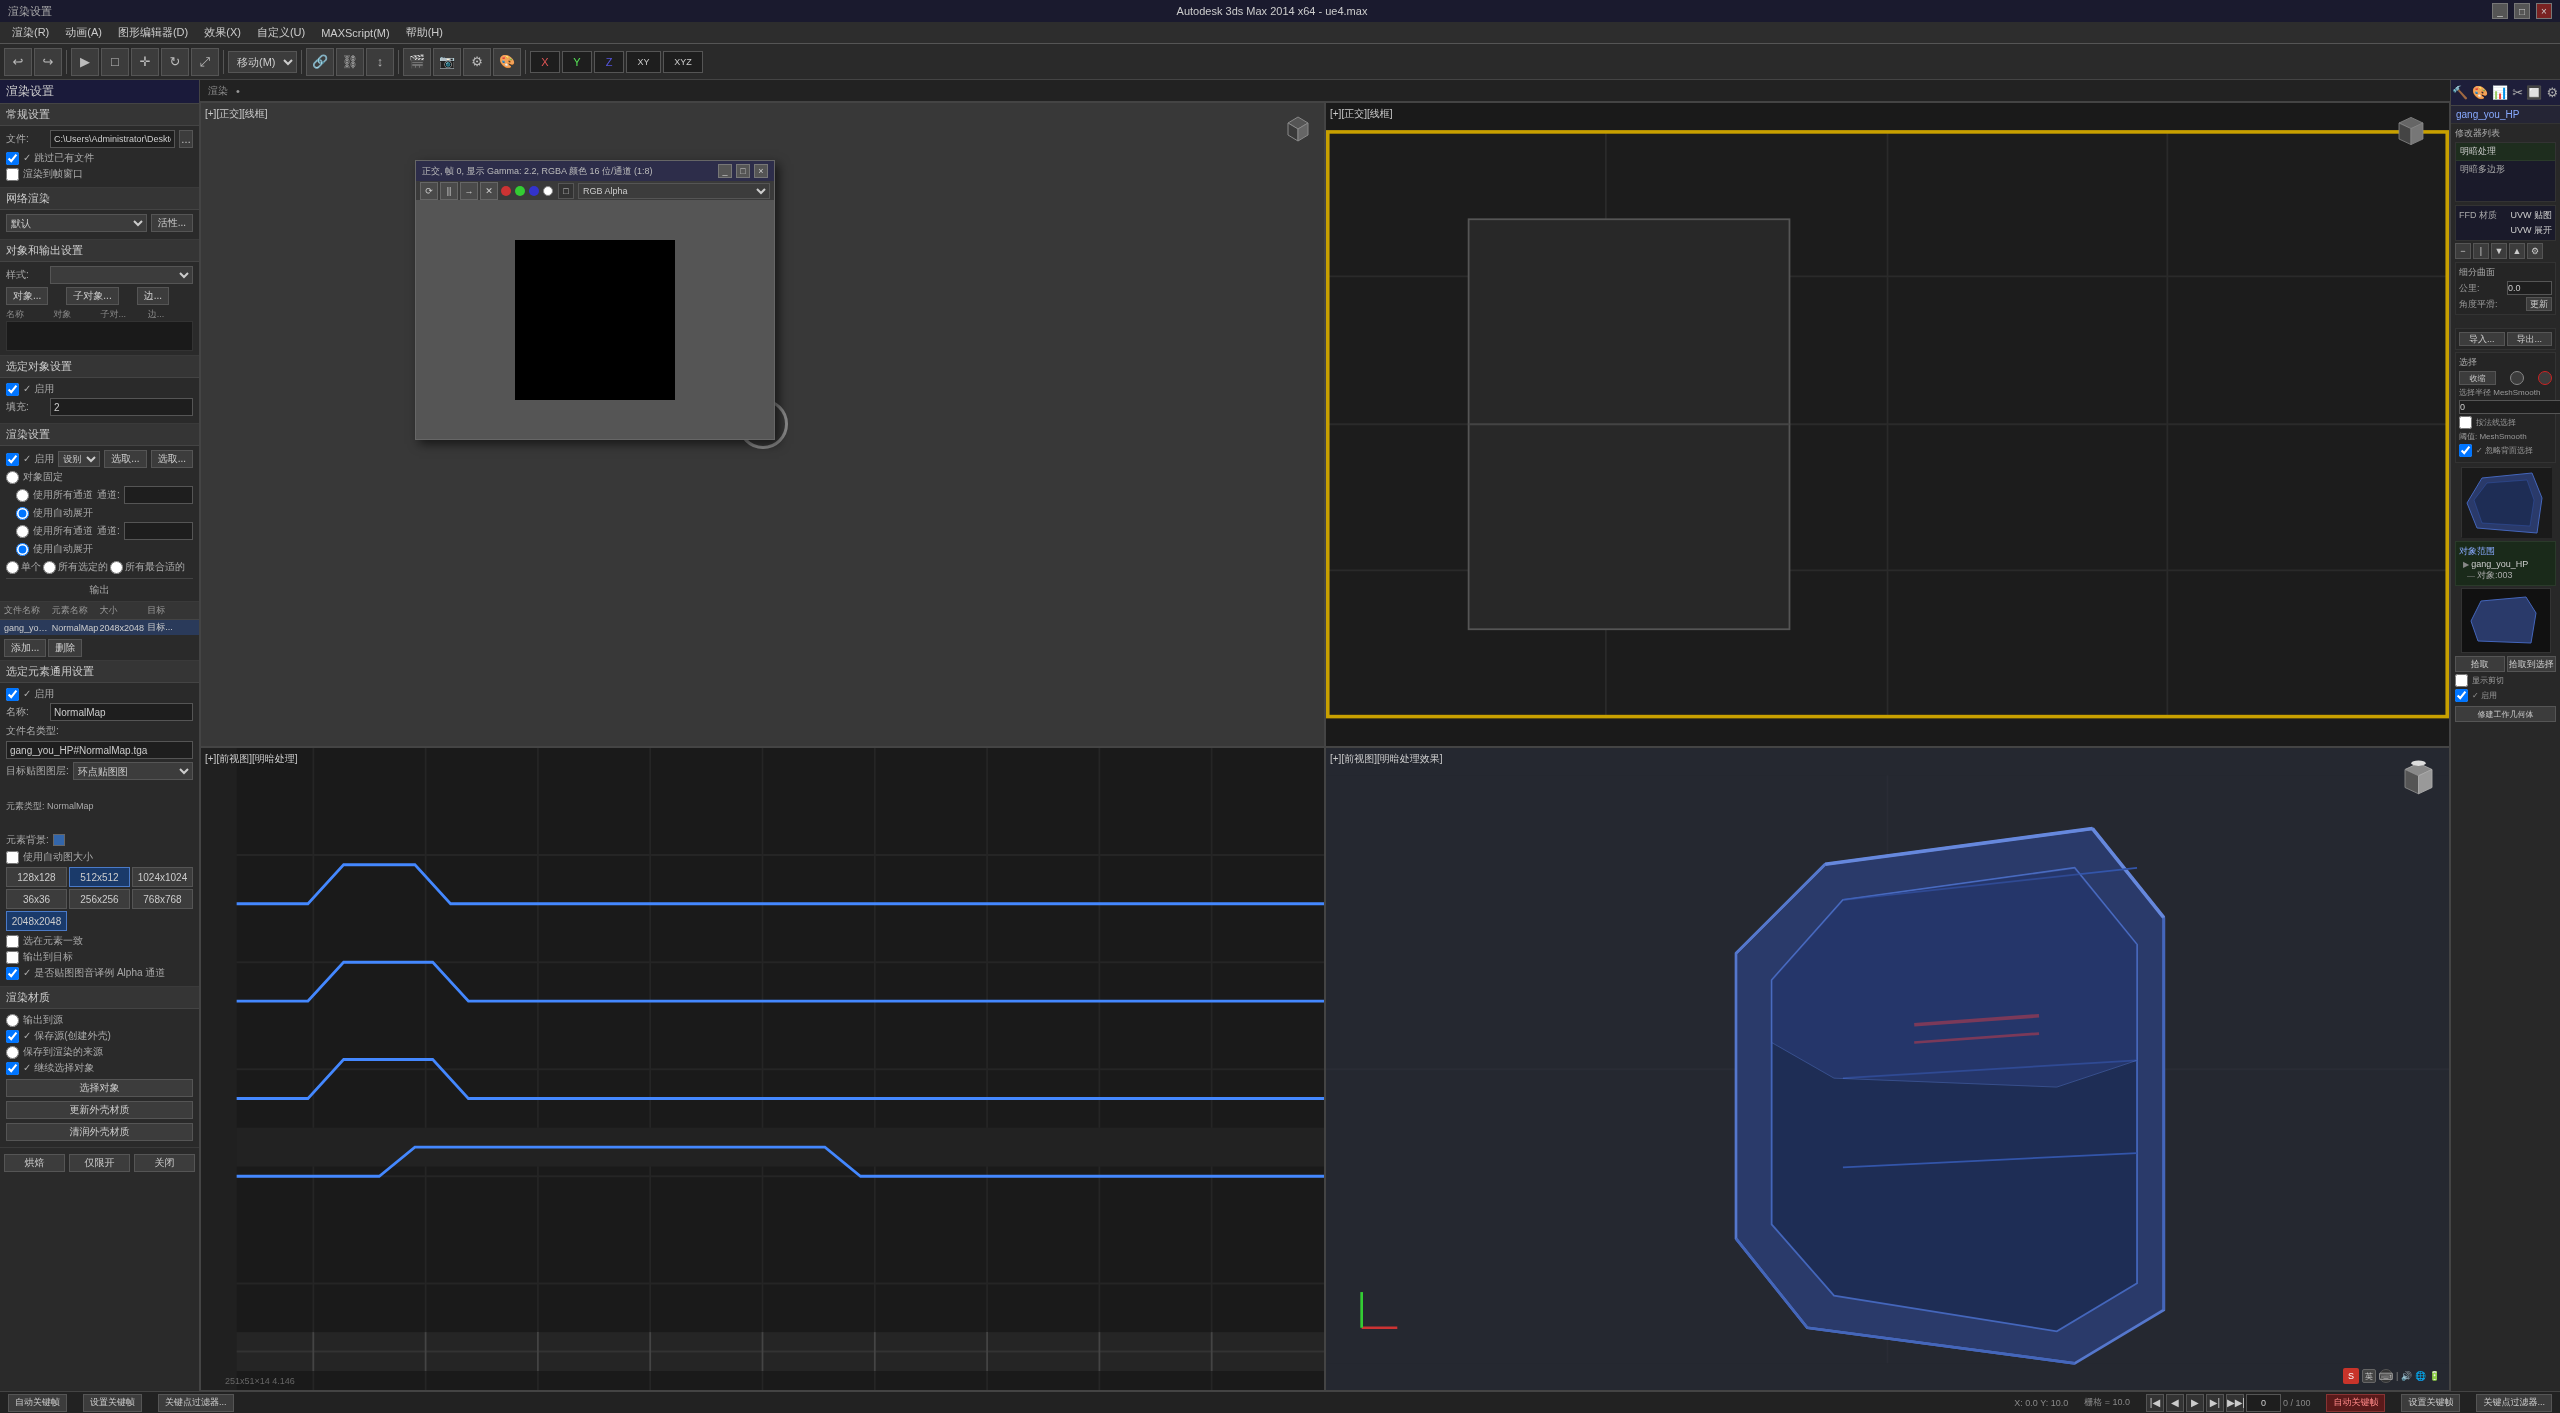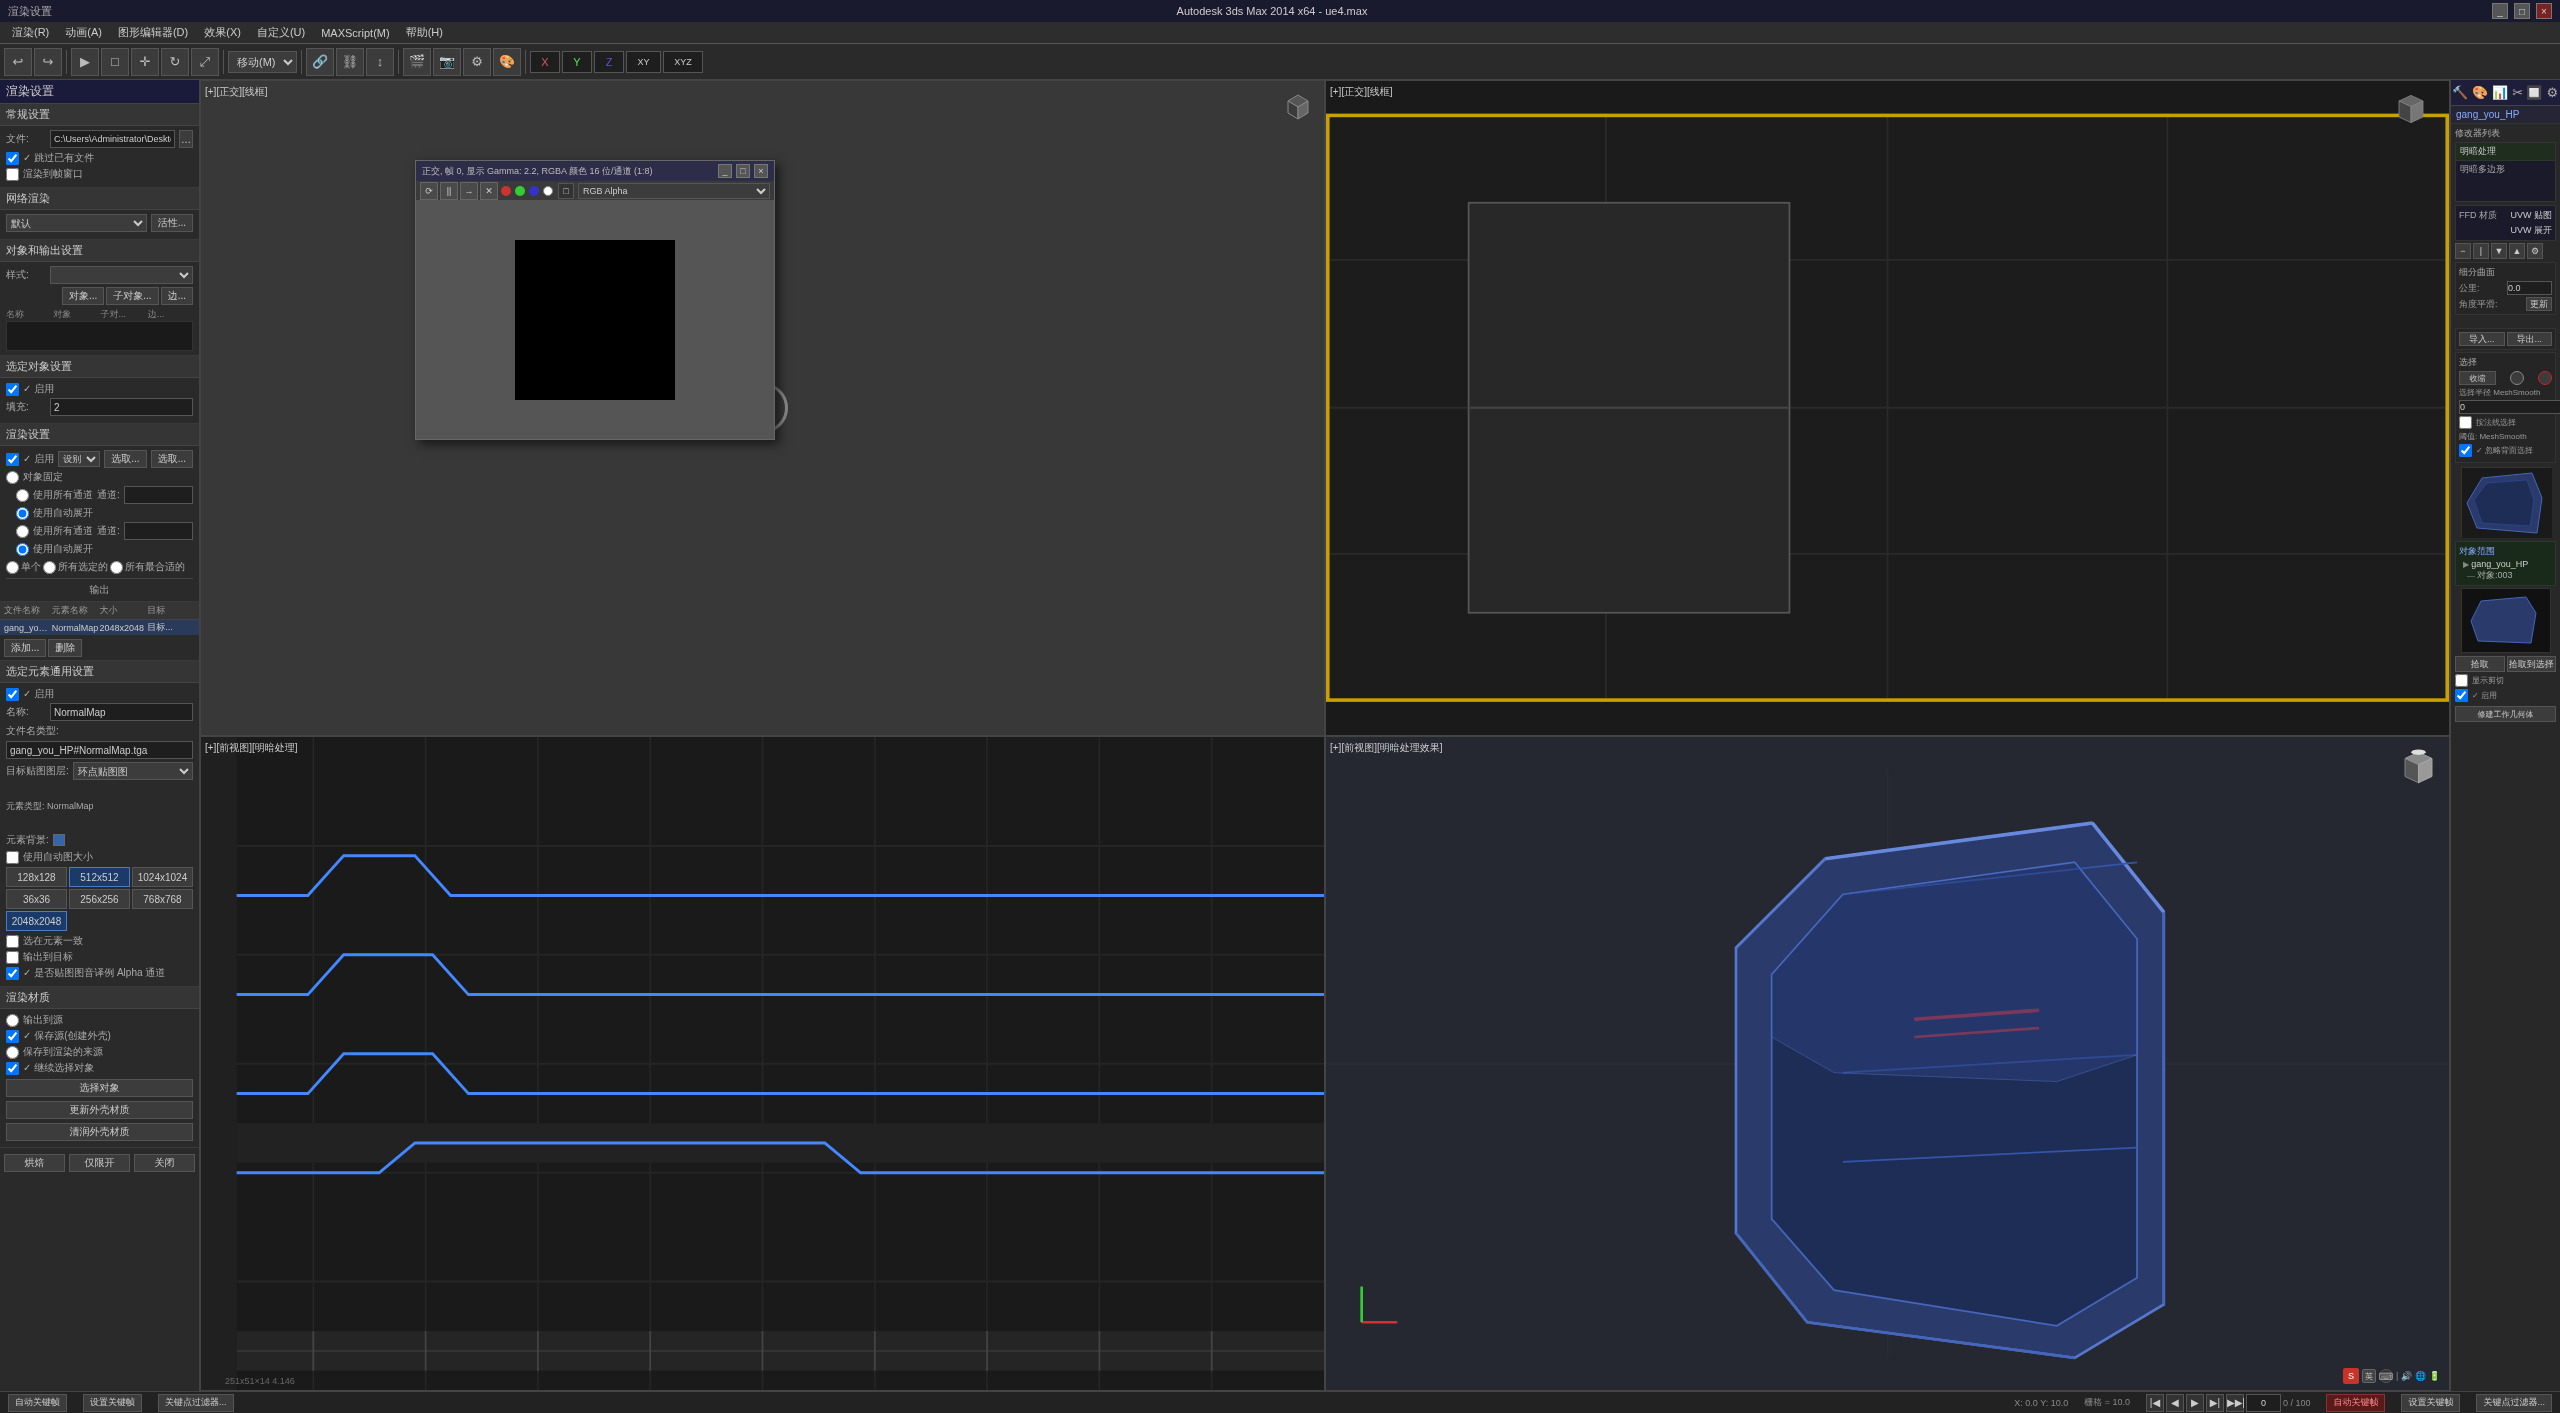--- a/index.html
+++ b/index.html
@@ -531,21 +531,21 @@
       <div class="panel-section-header">
         <span>对象和输出设置</span>
       </div>
       <div class="panel-section-content">
         <div class="panel-row">
           <span class="panel-label">样式:</span>
           <select class="panel-select">
             <option></option>
           </select>
         </div>
-        <div class="panel-row" style="gap:2px;justify-content:flex-end;">
+        <div class="panel-row" style="gap:18px;">
           <button class="panel-btn">对象...</button>
           <button class="panel-btn">子对象...</button>
           <button class="panel-btn">边...</button>
         </div>
 
         <div style="display:flex;gap:2px;margin-top:3px;">
           <span style="flex:1;font-size:9px;color:#888;">名称</span>
           <span style="flex:1;font-size:9px;color:#888;">对象</span>
           <span style="flex:1;font-size:9px;color:#888;">子对...</span>
           <span style="flex:1;font-size:9px;color:#888;">边...</span>
@@ -733,20 +733,24 @@
 
     <div style="padding:6px 4px;display:flex;gap:4px;">
       <button class="panel-btn" style="flex:1;">烘焙</button>
       <button class="panel-btn" style="flex:1;">仅限开</button>
       <button class="panel-btn" style="flex:1;">关闭</button>
     </div>
   </div>
 
   <div class="center-area">
 
+    <div class="viewport-header">
+      <span style="font-size:10px;color:#888;">渲染</span>
+      <span>•</span>
+    </div>
 
     <div class="viewports-grid">
 
       <div class="viewport">
         <div class="viewport-label">[+][正交][线框]</div>
 
         <div style="width:100%;height:100%;background:#383838;display:flex;align-items:center;justify-content:center;position:relative;">
           <div class="stop-icon">
             <div class="stop-square"></div>
           </div>

